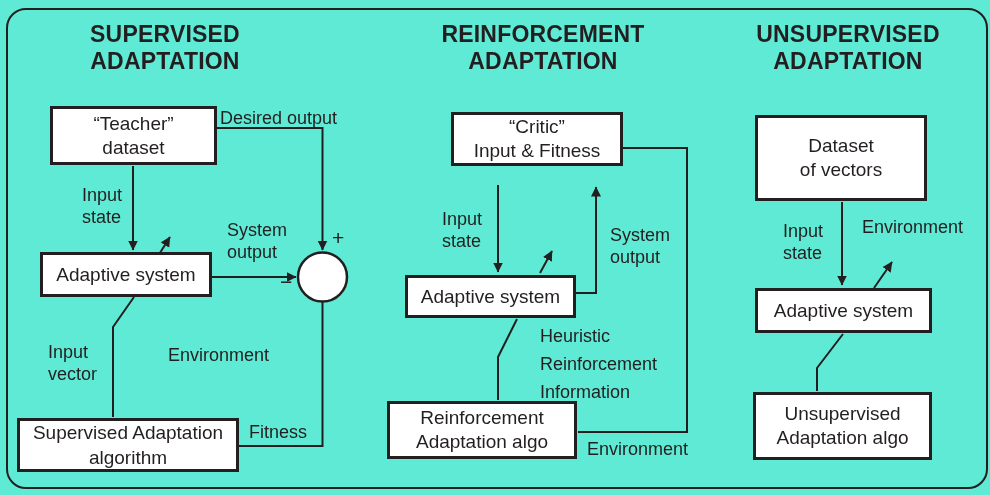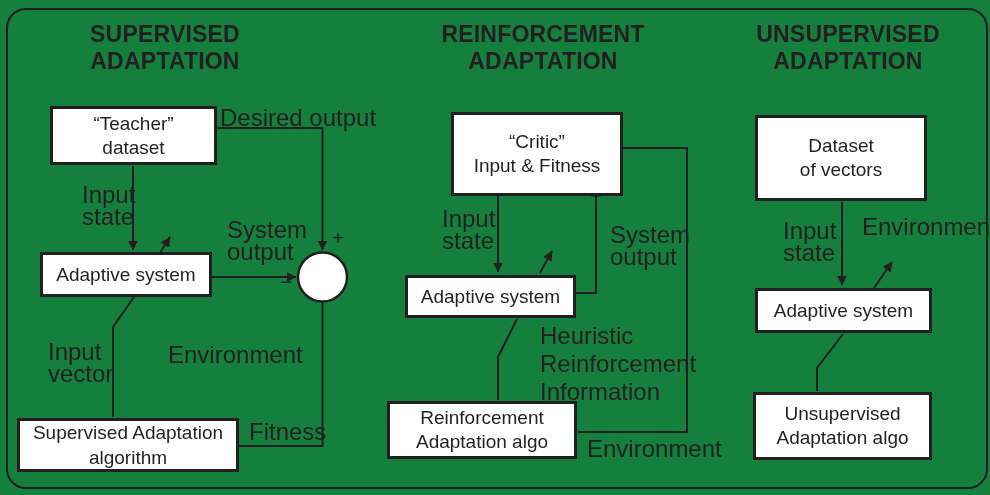--- a/index.html
+++ b/index.html
@@ -1,35 +1,35 @@
 <!DOCTYPE html>
 <html><head>
 <meta charset="utf-8">
 <style>
   html,body{margin:0;padding:0;background:#ffffff;}
   .canvas{
-    position:relative;width:990px;height:495px;background:#15803d;overflow:hidden;
+    position:relative;width:990px;height:495px;background:#5eead4;overflow:hidden;
     font-family:"Liberation Sans","DejaVu Sans",sans-serif;color:#231f20;
   }
   .frame{
     position:absolute;left:6px;top:8px;width:982px;height:481px;
     border:2.5px solid #231f20;border-radius:20px;box-sizing:border-box;
   }
   svg.wires{position:absolute;left:0;top:0;width:990px;height:495px;}
   .box{
     position:absolute;box-sizing:border-box;background:#ffffff;
     border:3px solid #231f20;display:flex;align-items:center;justify-content:center;
     text-align:center;font-size:19px;line-height:24px;white-space:pre-line;
   }
   .title{
     position:absolute;font-weight:bold;font-size:23px;line-height:27px;
     text-align:center;white-space:pre-line;letter-spacing:0.2px;
   }
   .lbl{
-    position:absolute;font-size:24px;line-height:22px;white-space:pre-line;
+    position:absolute;font-size:18px;line-height:22px;white-space:pre-line;
   }
   .sign{position:absolute;font-size:21px;line-height:21px;}
 </style>
 </head>
 <body>
 
 <div class="canvas">
 
   <div class="frame"></div>
 
@@ -76,21 +76,21 @@
   <div class="sign" style="left:332px;top:227px">+</div>
   <div class="sign" style="left:280px;top:271px">−</div>
   <div class="lbl" style="left:168px;top:344px">Environment</div>
   <div class="lbl" style="left:48px;top:341px">Input
 vector</div>
   <div class="lbl" style="left:249px;top:421px">Fitness</div>
 
   <div class="title" style="left:423px;top:21px;width:240px">REINFORCEMENT
 ADAPTATION</div>
 
-  <div class="box" style="left:451px;top:112px;width:172px;height:84px">“Critic”
+  <div class="box" style="left:451px;top:112px;width:172px;height:54px">“Critic”
 Input &amp; Fitness</div>
   <div class="box" style="left:405px;top:275px;width:171px;height:43px">Adaptive system</div>
   <div class="box" style="left:387px;top:401px;width:190px;height:58px">Reinforcement
 Adaptation algo</div>
 
   <div class="lbl" style="left:442px;top:208px">Input
 state</div>
   <div class="lbl" style="left:610px;top:224px">System
 output</div>
   <div class="lbl" style="left:540px;top:322px;line-height:28px">Heuristic

